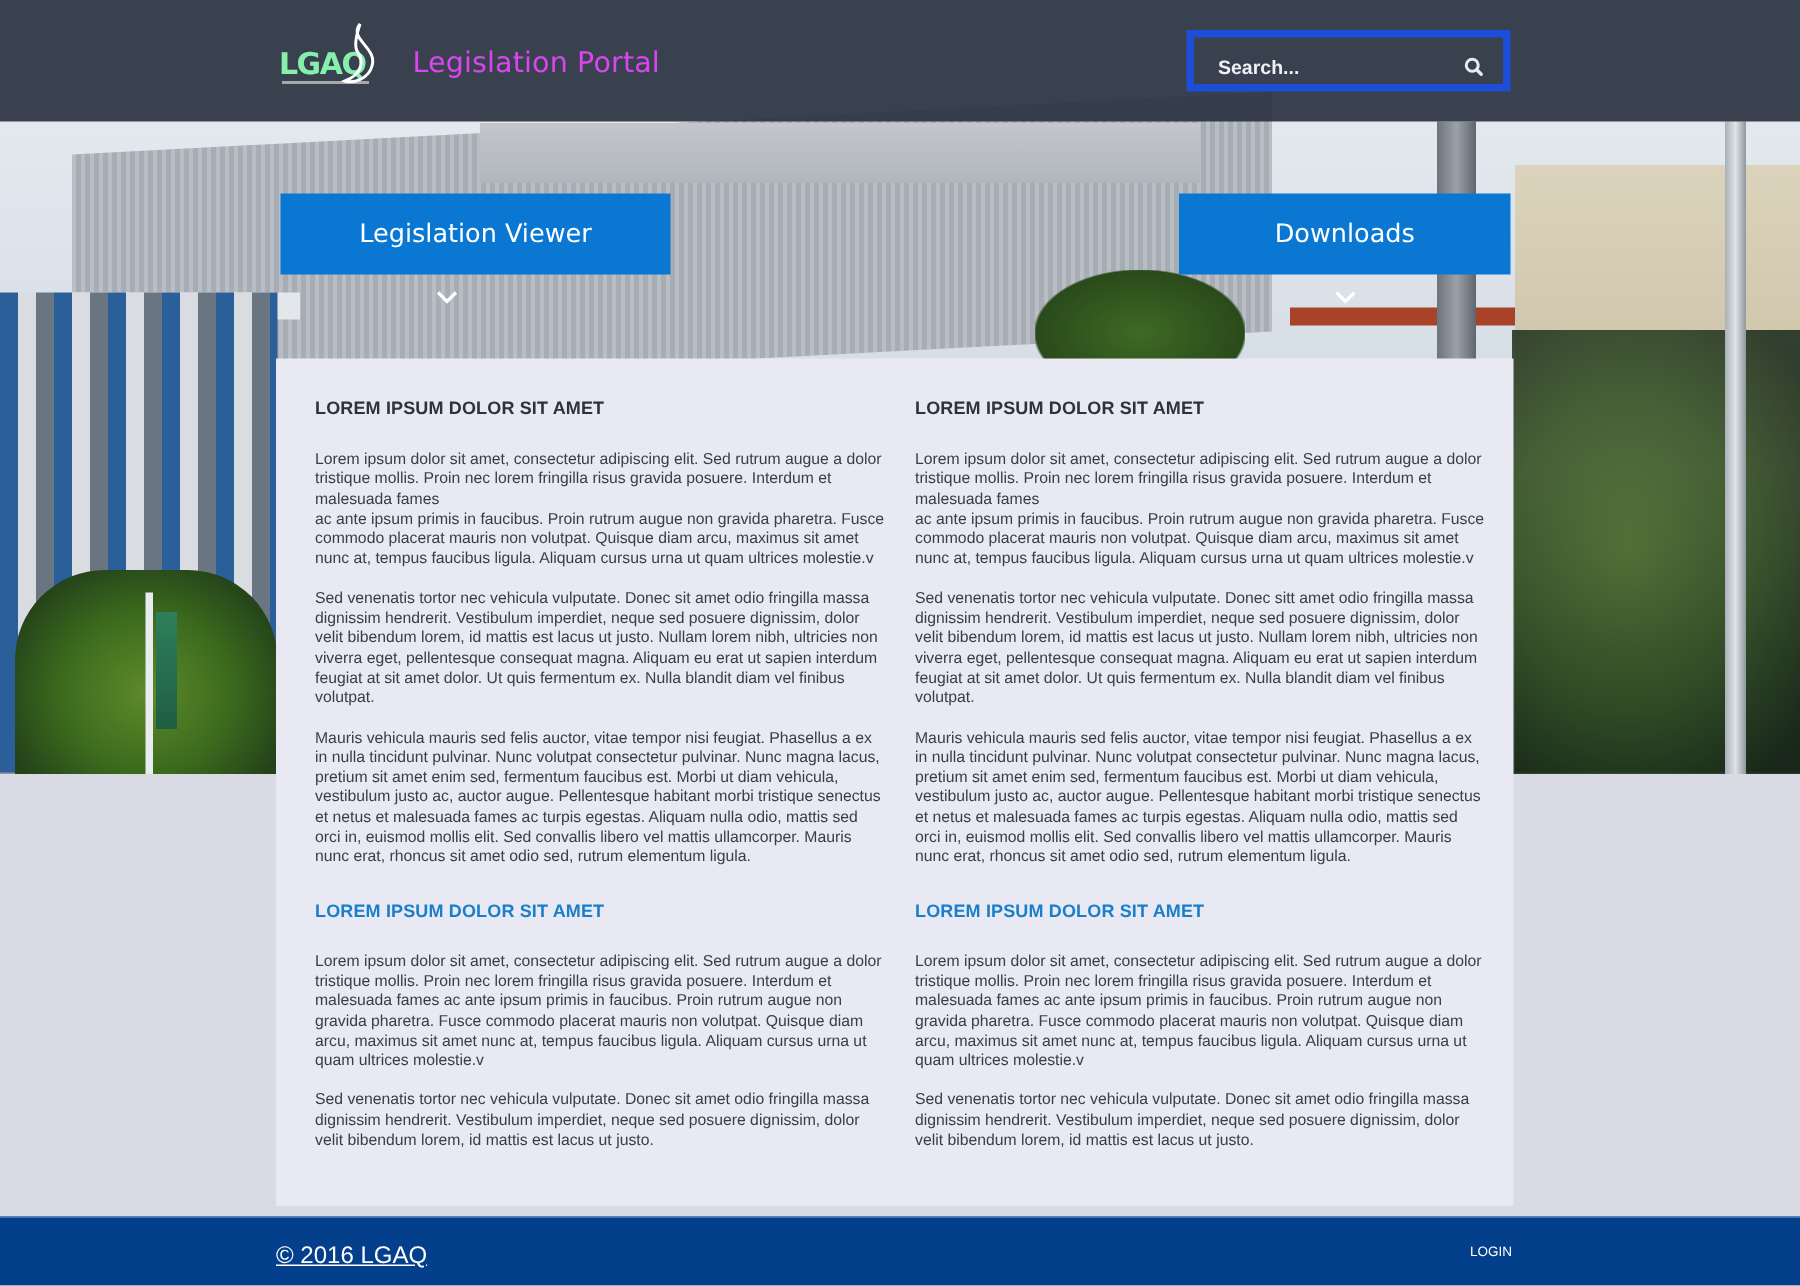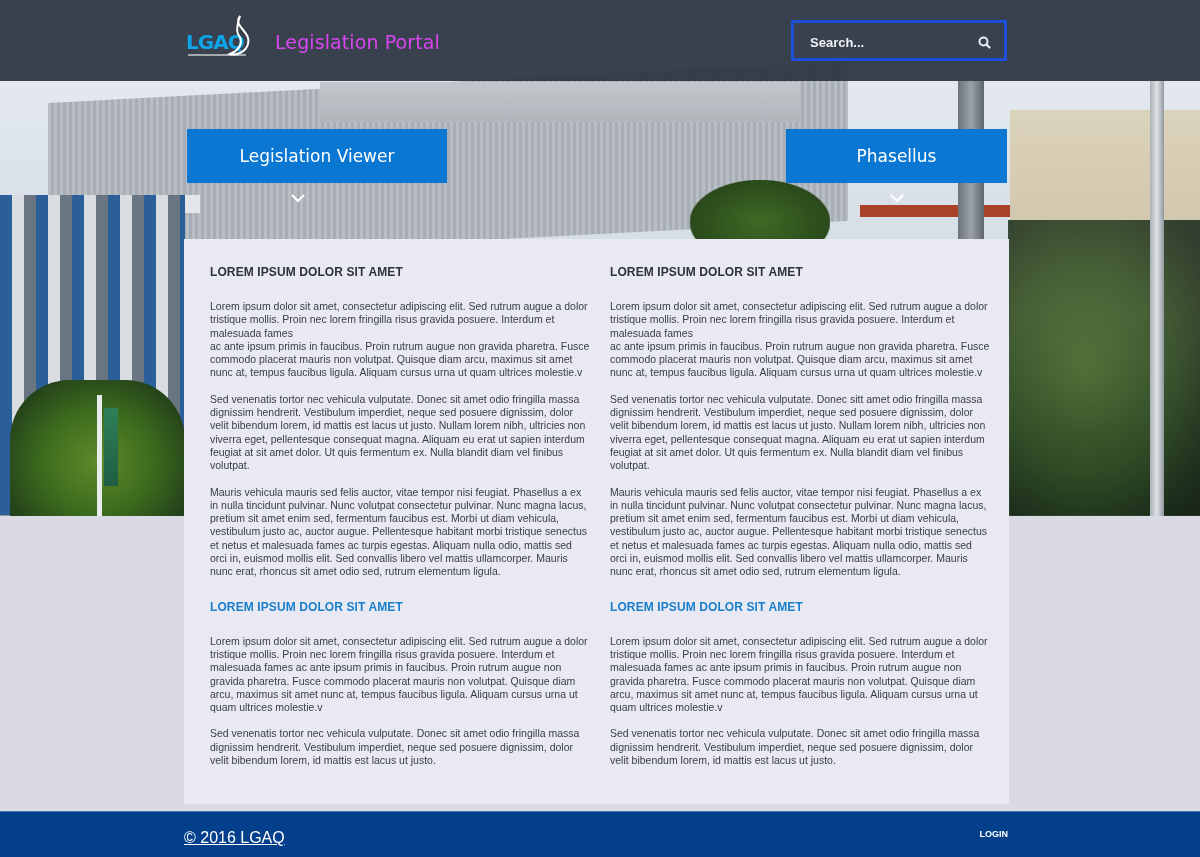--- a/index.html
+++ b/index.html
@@ -78,35 +78,35 @@
   .header {
     position: absolute; left: 0; top: 0; width: 1200px; height: 81px;
     background: rgba(46, 54, 68, 0.94);
   }
   .logo {
     position: absolute; left: 186px; top: 14px; width: 68px; height: 48px;
   }
   .logo-text {
     position: absolute; left: 0; top: 16px;
     font-family: "DejaVu Sans", sans-serif; font-weight: bold;
-    font-size: 20px; letter-spacing: -1px; color: #0ea5e9; text-align: right;
+    font-size: 20px; letter-spacing: -1px; color: #86efac; text-align: right;
   }
   .logo-sub {
     position: absolute; left: 2px; top: 40px; width: 58px; height: 2px;
     background: rgba(255,255,255,0.55);
   }
   .logo-flame { position: absolute; left: 40px; top: 0; }
   .site-title {
     position: absolute; left: 275px; top: 31px;
     font-family: "DejaVu Sans", sans-serif;
     font-size: 19px; color: #d946ef; letter-spacing: 0.1px;
   }
   .search {
     position: absolute; left: 791px; top: 20px; width: 216px; height: 41px;
-    border: 3px solid #1d4ed8; background: transparent;
+    border: 5px solid #1d4ed8; background: transparent;
   }
   .search input {
     position: absolute; left: 0; top: 0; width: 180px; height: 39px;
     background: transparent; border: none; outline: none;
     padding-left: 16px;
     font-family: "Liberation Sans", sans-serif; font-size: 13px; font-weight: bold;
     color: #ffffff;
   }
   .search input::placeholder { color: #eef1f5; opacity: 1; }
   .search .search-btn {
@@ -159,21 +159,21 @@
     position: absolute; left: 0; top: 811px; width: 1200px; height: 46px;
     background: #033f8a;
     border-top: 1px solid #4a73b4;
   }
   .copyright {
     position: absolute; left: 184px; top: 17px;
     font-family: "Liberation Sans", sans-serif; font-size: 16px; color: #ffffff; text-decoration: underline;
   }
   .login {
     position: absolute; right: 192px; top: 17px;
-    font-family: "Liberation Sans", sans-serif; font-size: 9px; font-weight: bold;
+    font-family: "Liberation Sans", sans-serif; font-size: 9px; font-weight: normal;
     color: #ffffff; cursor: pointer; text-decoration: none;
   }
 </style>
 </head>
 <body>
 
 <div class="hero">
   <div class="sky"></div>
   <div class="bldg-main"></div>
   <div class="bldg-top-sign"></div>
@@ -212,21 +212,21 @@
 </div>
 
 <div class="hero-btn btn-viewer">
   <span>Legislation Viewer</span>
 </div>
 <svg class="chev chev-viewer" viewBox="0 0 16 12">
   <polyline points="2,3 8,9 14,3" fill="none" stroke="#ffffff" stroke-width="2.2"></polyline>
 </svg>
 
 <div class="hero-btn btn-downloads">
-  <span>Phasellus</span>
+  <span>Downloads</span>
 </div>
 <svg class="chev chev-downloads" viewBox="0 0 16 12">
   <polyline points="2,3 8,9 14,3" fill="none" stroke="#ffffff" stroke-width="2.2"></polyline>
 </svg>
 
 <div class="card">
   <div class="col col-left">
     <h2>LOREM IPSUM DOLOR SIT AMET</h2>
     <p style="white-space: pre-line;">Lorem ipsum dolor sit amet, consectetur adipiscing elit. Sed rutrum augue a dolor tristique mollis. Proin nec lorem fringilla risus gravida posuere. Interdum et malesuada fames
 ac ante ipsum primis in faucibus. Proin rutrum augue non gravida pharetra. Fusce commodo placerat mauris non volutpat. Quisque diam arcu, maximus sit amet nunc at, tempus faucibus ligula. Aliquam cursus urna ut quam ultrices molestie.v</p>

